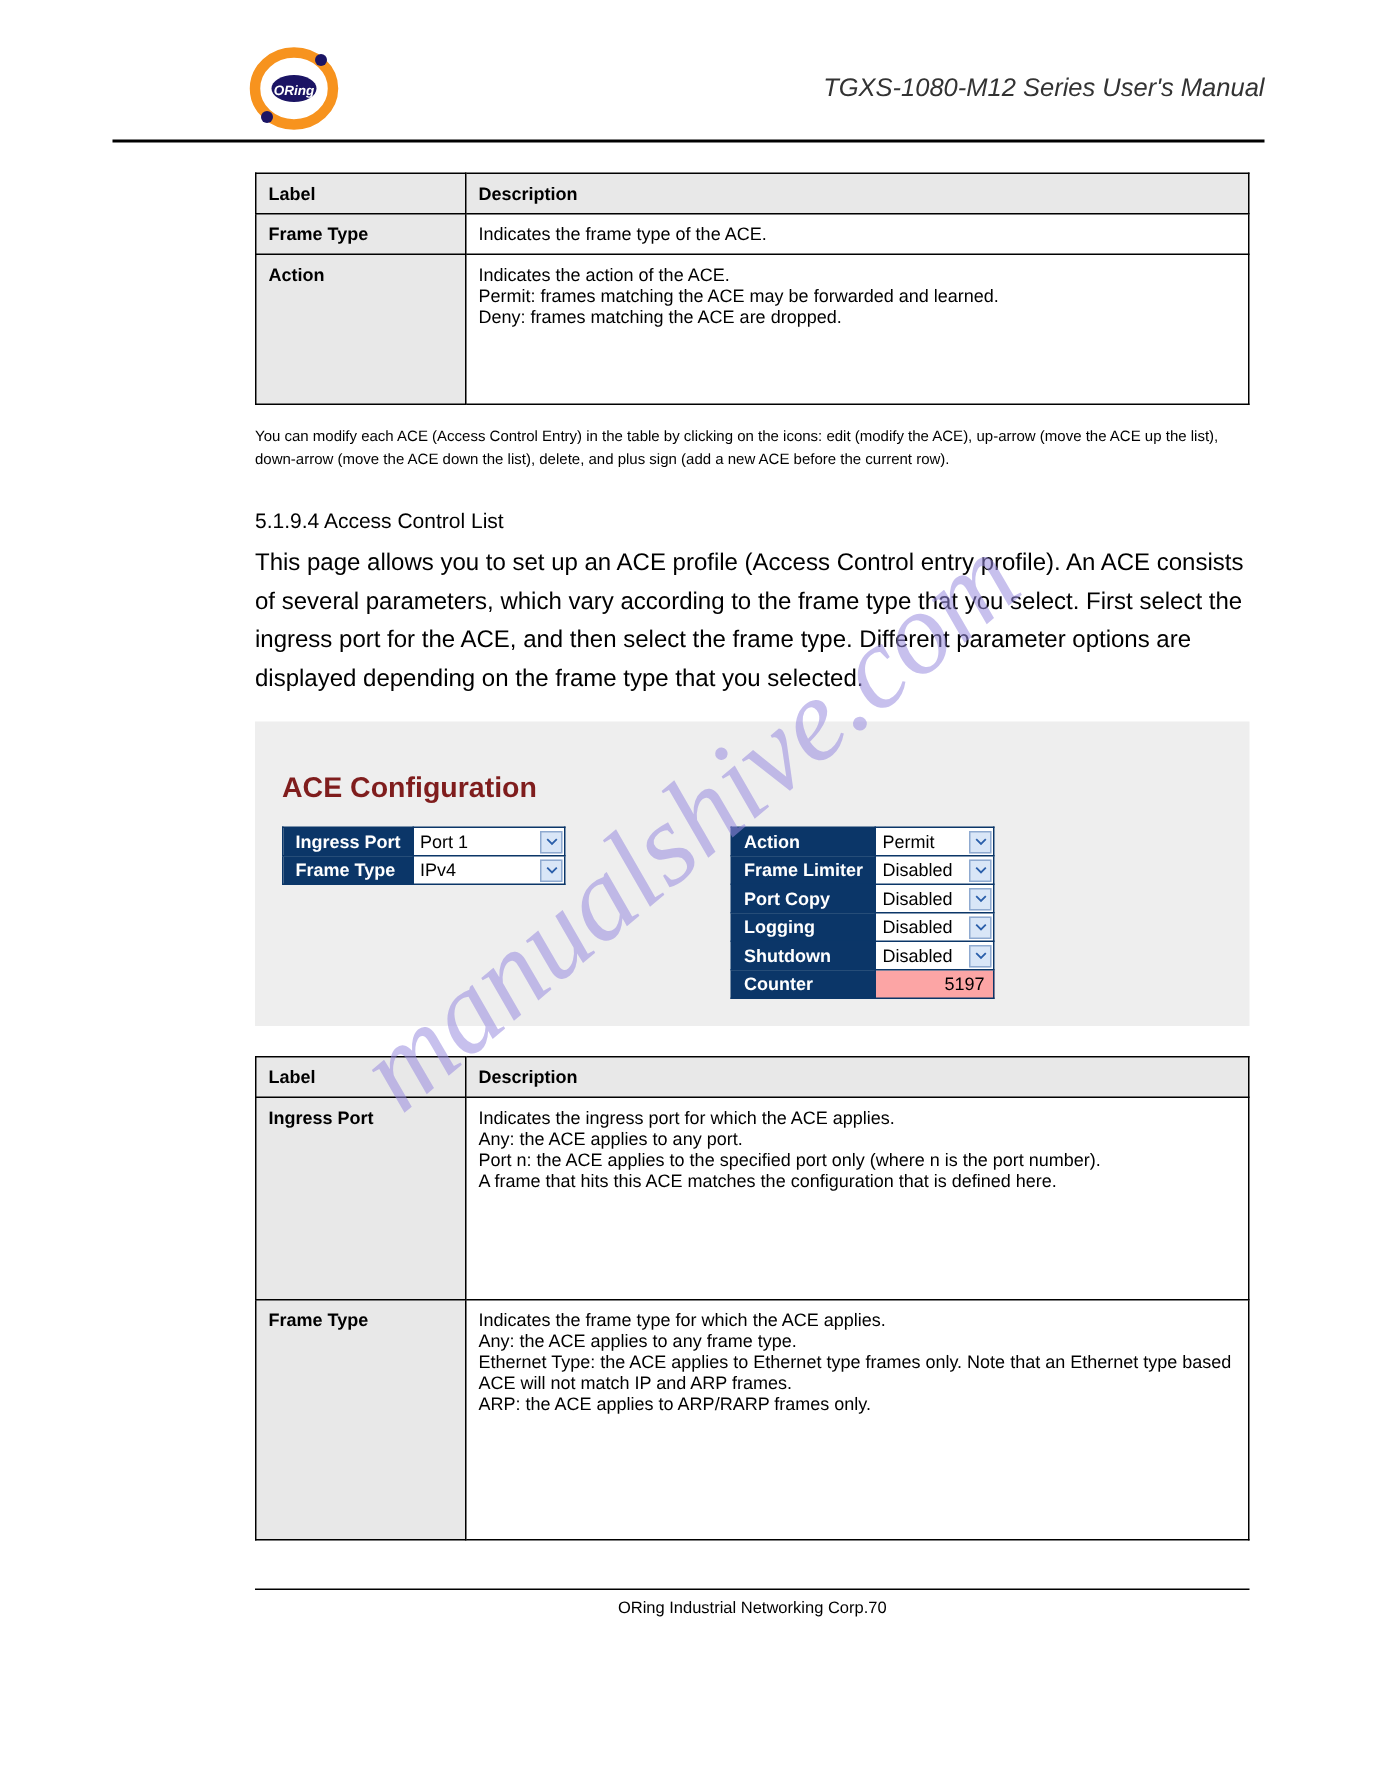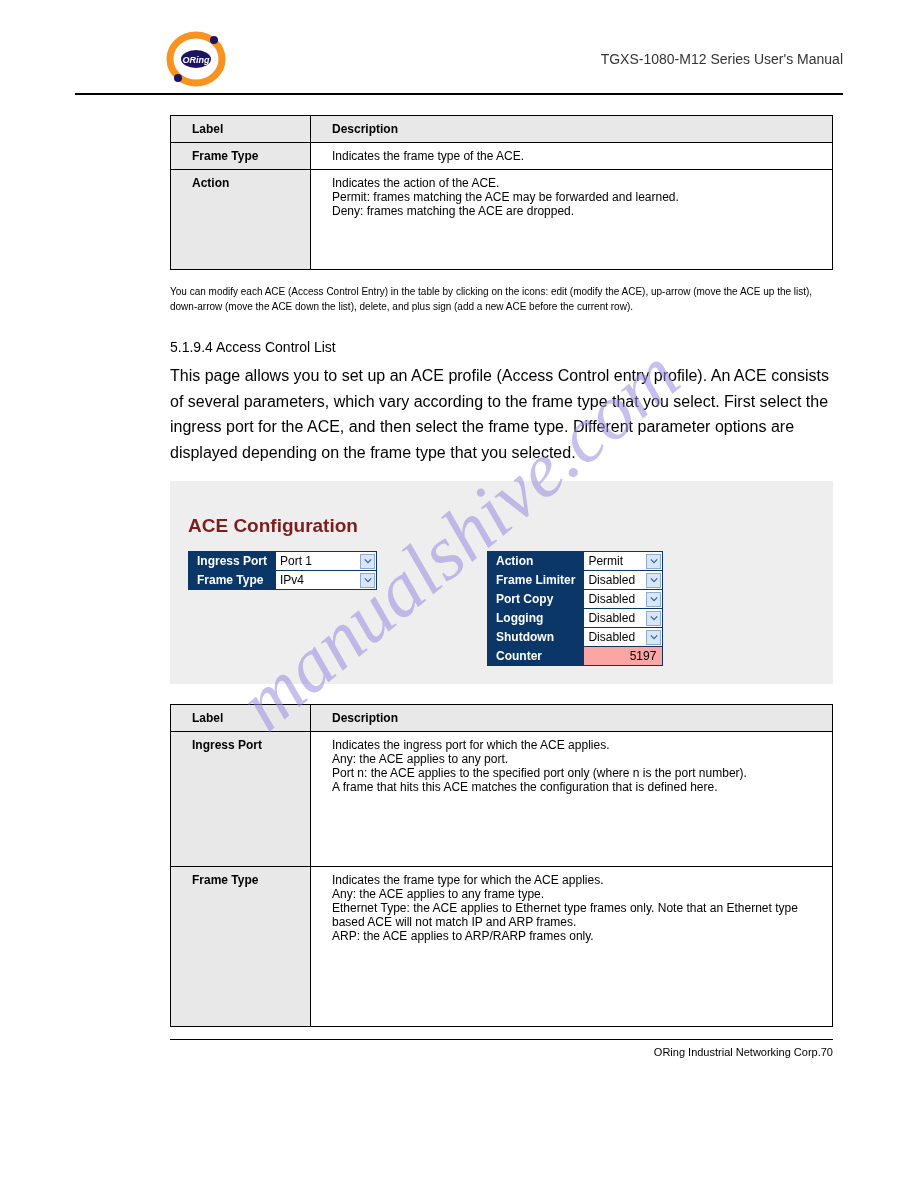--- a/index.html
+++ b/index.html
@@ -20,32 +20,33 @@
     border-bottom: 2px solid #000;
     margin-bottom: 20px;
   }
   .logo {
     width: 62px;
     height: 58px;
     position: relative;
   }
   .logo svg { width: 100%; height: 100%; }
   .header-text {
-    font-size: 14px;
+    font-size: 17px;
     color: #333;
+    font-style: italic;
   }
   .content { padding-left: 95px; padding-right: 10px; }
   table.spec {
     border-collapse: collapse;
     width: 100%;
     font-size: 12px;
   }
   table.spec th, table.spec td {
     border: 1px solid #000;
-    padding: 6px 21px;
+    padding: 6px 8px;
     text-align: left;
     vertical-align: top;
   }
   table.spec th {
     background: #e8e8e8;
     font-weight: bold;
   }
   table.spec .lbl {
     background: #e8e8e8;
     font-weight: bold;
@@ -133,23 +134,23 @@
     color: #9a8de0;
     opacity: 0.55;
     font-style: italic;
     font-family: Georgia, serif;
     pointer-events: none;
     z-index: 5;
     white-space: nowrap;
   }
   .footer-row {
     border-top: 1.5px solid #000;
-    margin-top: 12px;
+    margin-top: 32px;
     display: flex;
-    justify-content: flex-end;
+    justify-content: center;
     font-size: 11px;
     padding-top: 6px;
   }
 </style>
 </head>
 <body>
 
 <div class="page">
   <div class="header-row">
     <div class="logo">

